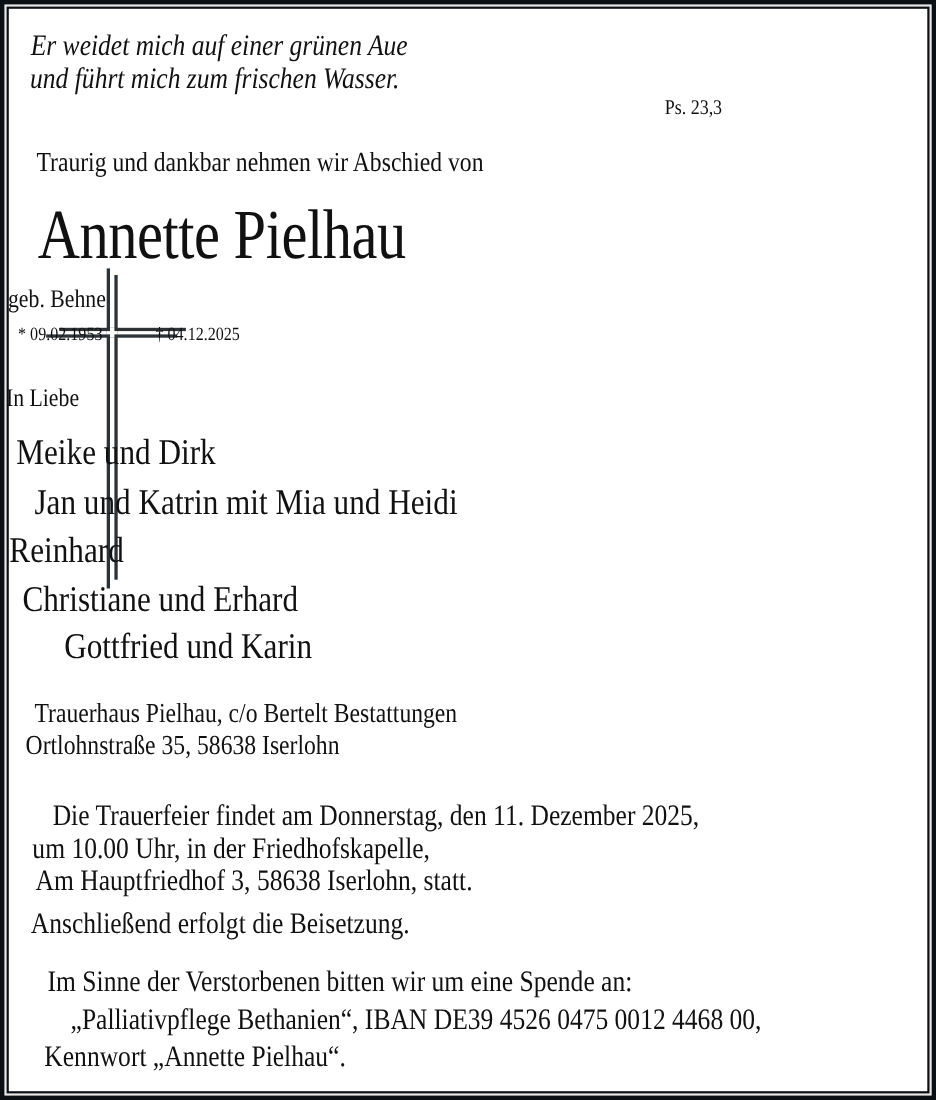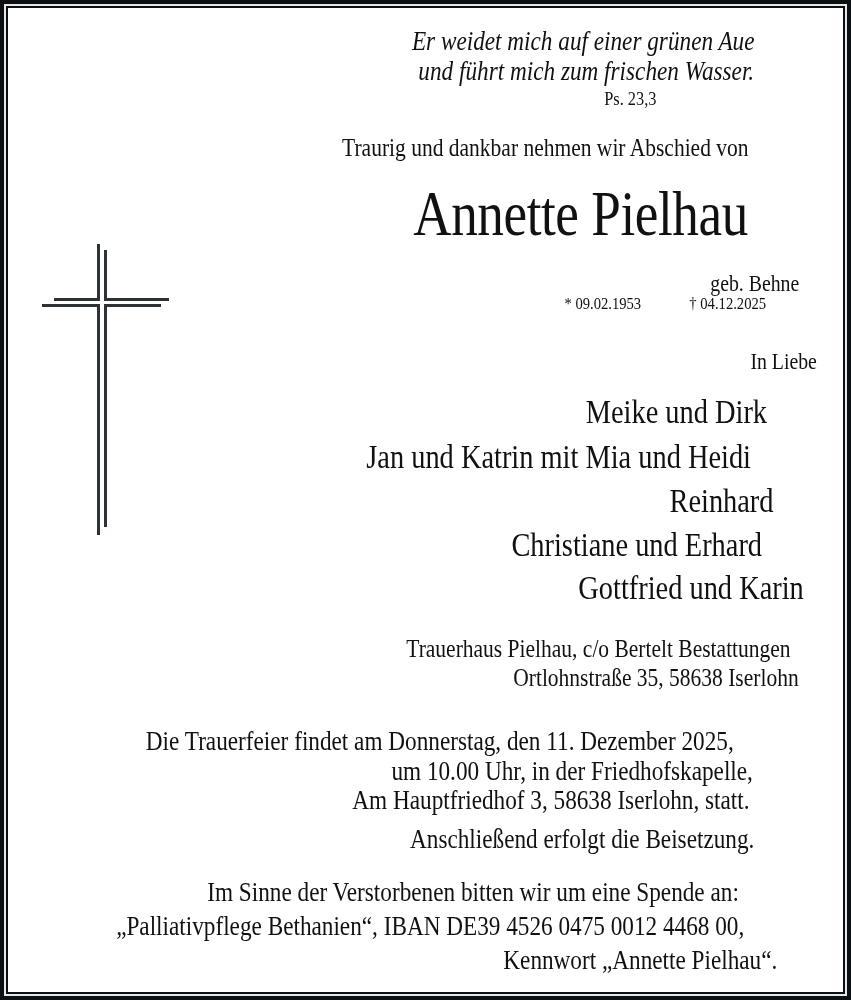--- a/index.html
+++ b/index.html
@@ -21,32 +21,32 @@
   }
   .frame-inner {
     position: absolute; left: 6px; top: 6px; right: 6px; bottom: 6px;
     background: #0b1014;
   }
   .paper {
     position: absolute; left: 8px; top: 8px; right: 8px; bottom: 8px;
     background: #ffffff;
   }
   .line {
-    position: absolute; left: 0; width: 782px; text-align: right;
+    position: absolute; left: 0; width: 782px; text-align: left;
     white-space: nowrap; line-height: 1;
   }
   .condensed { transform: scaleX(0.86); transform-origin: center; display: inline-block; }
   .verse { font-style: italic; font-size: 27px; }
   .ref { position: absolute; left: 600px; width: 98px; text-align: left; font-size: 19px; }
   .intro { font-size: 25px; }
   .name { font-size: 64px; letter-spacing: -0.5px; }
   .birthname { font-size: 23px; }
   .dates { font-size: 17px; }
   .dates span.gap { display: inline-block; width: 56px; }
-  .small { font-size: 23px; margin-left: 40px; }
+  .small { font-size: 23px; }
   .family { font-size: 33px; }
   .body { font-size: 27px; }
   .cross-bar { position: absolute; background: #2d3236; }
 </style>
 </head>
 <body>
 
 <div class="frame-outer"></div>
 <div class="frame-gap"></div>
 <div class="frame-inner"></div>
@@ -71,21 +71,21 @@
   <span class="condensed">Ps. 23,3</span>
 </div>
 
 <div class="line intro" style="top:135px;">
   <span class="condensed">Traurig und dankbar nehmen wir Abschied von</span>
 </div>
 
 <div class="line name" style="top:182px;">
   <span class="condensed" style="transform:scaleX(0.83);">Annette Pielhau</span>
 </div>
-<div class="line birthname" style="top:272px;padding-left:24px;">
+<div class="line birthname" style="top:260px;">
   <span class="condensed">geb. Behne</span>
 </div>
 
 <div class="line dates" style="top:295px; left:0;">
   <span class="condensed">
     <span>* 09.02.1953</span><span class="gap"></span><span>† 04.12.2025</span>
   </span>
 </div>
 
 <div class="line small" style="top:350px;">

